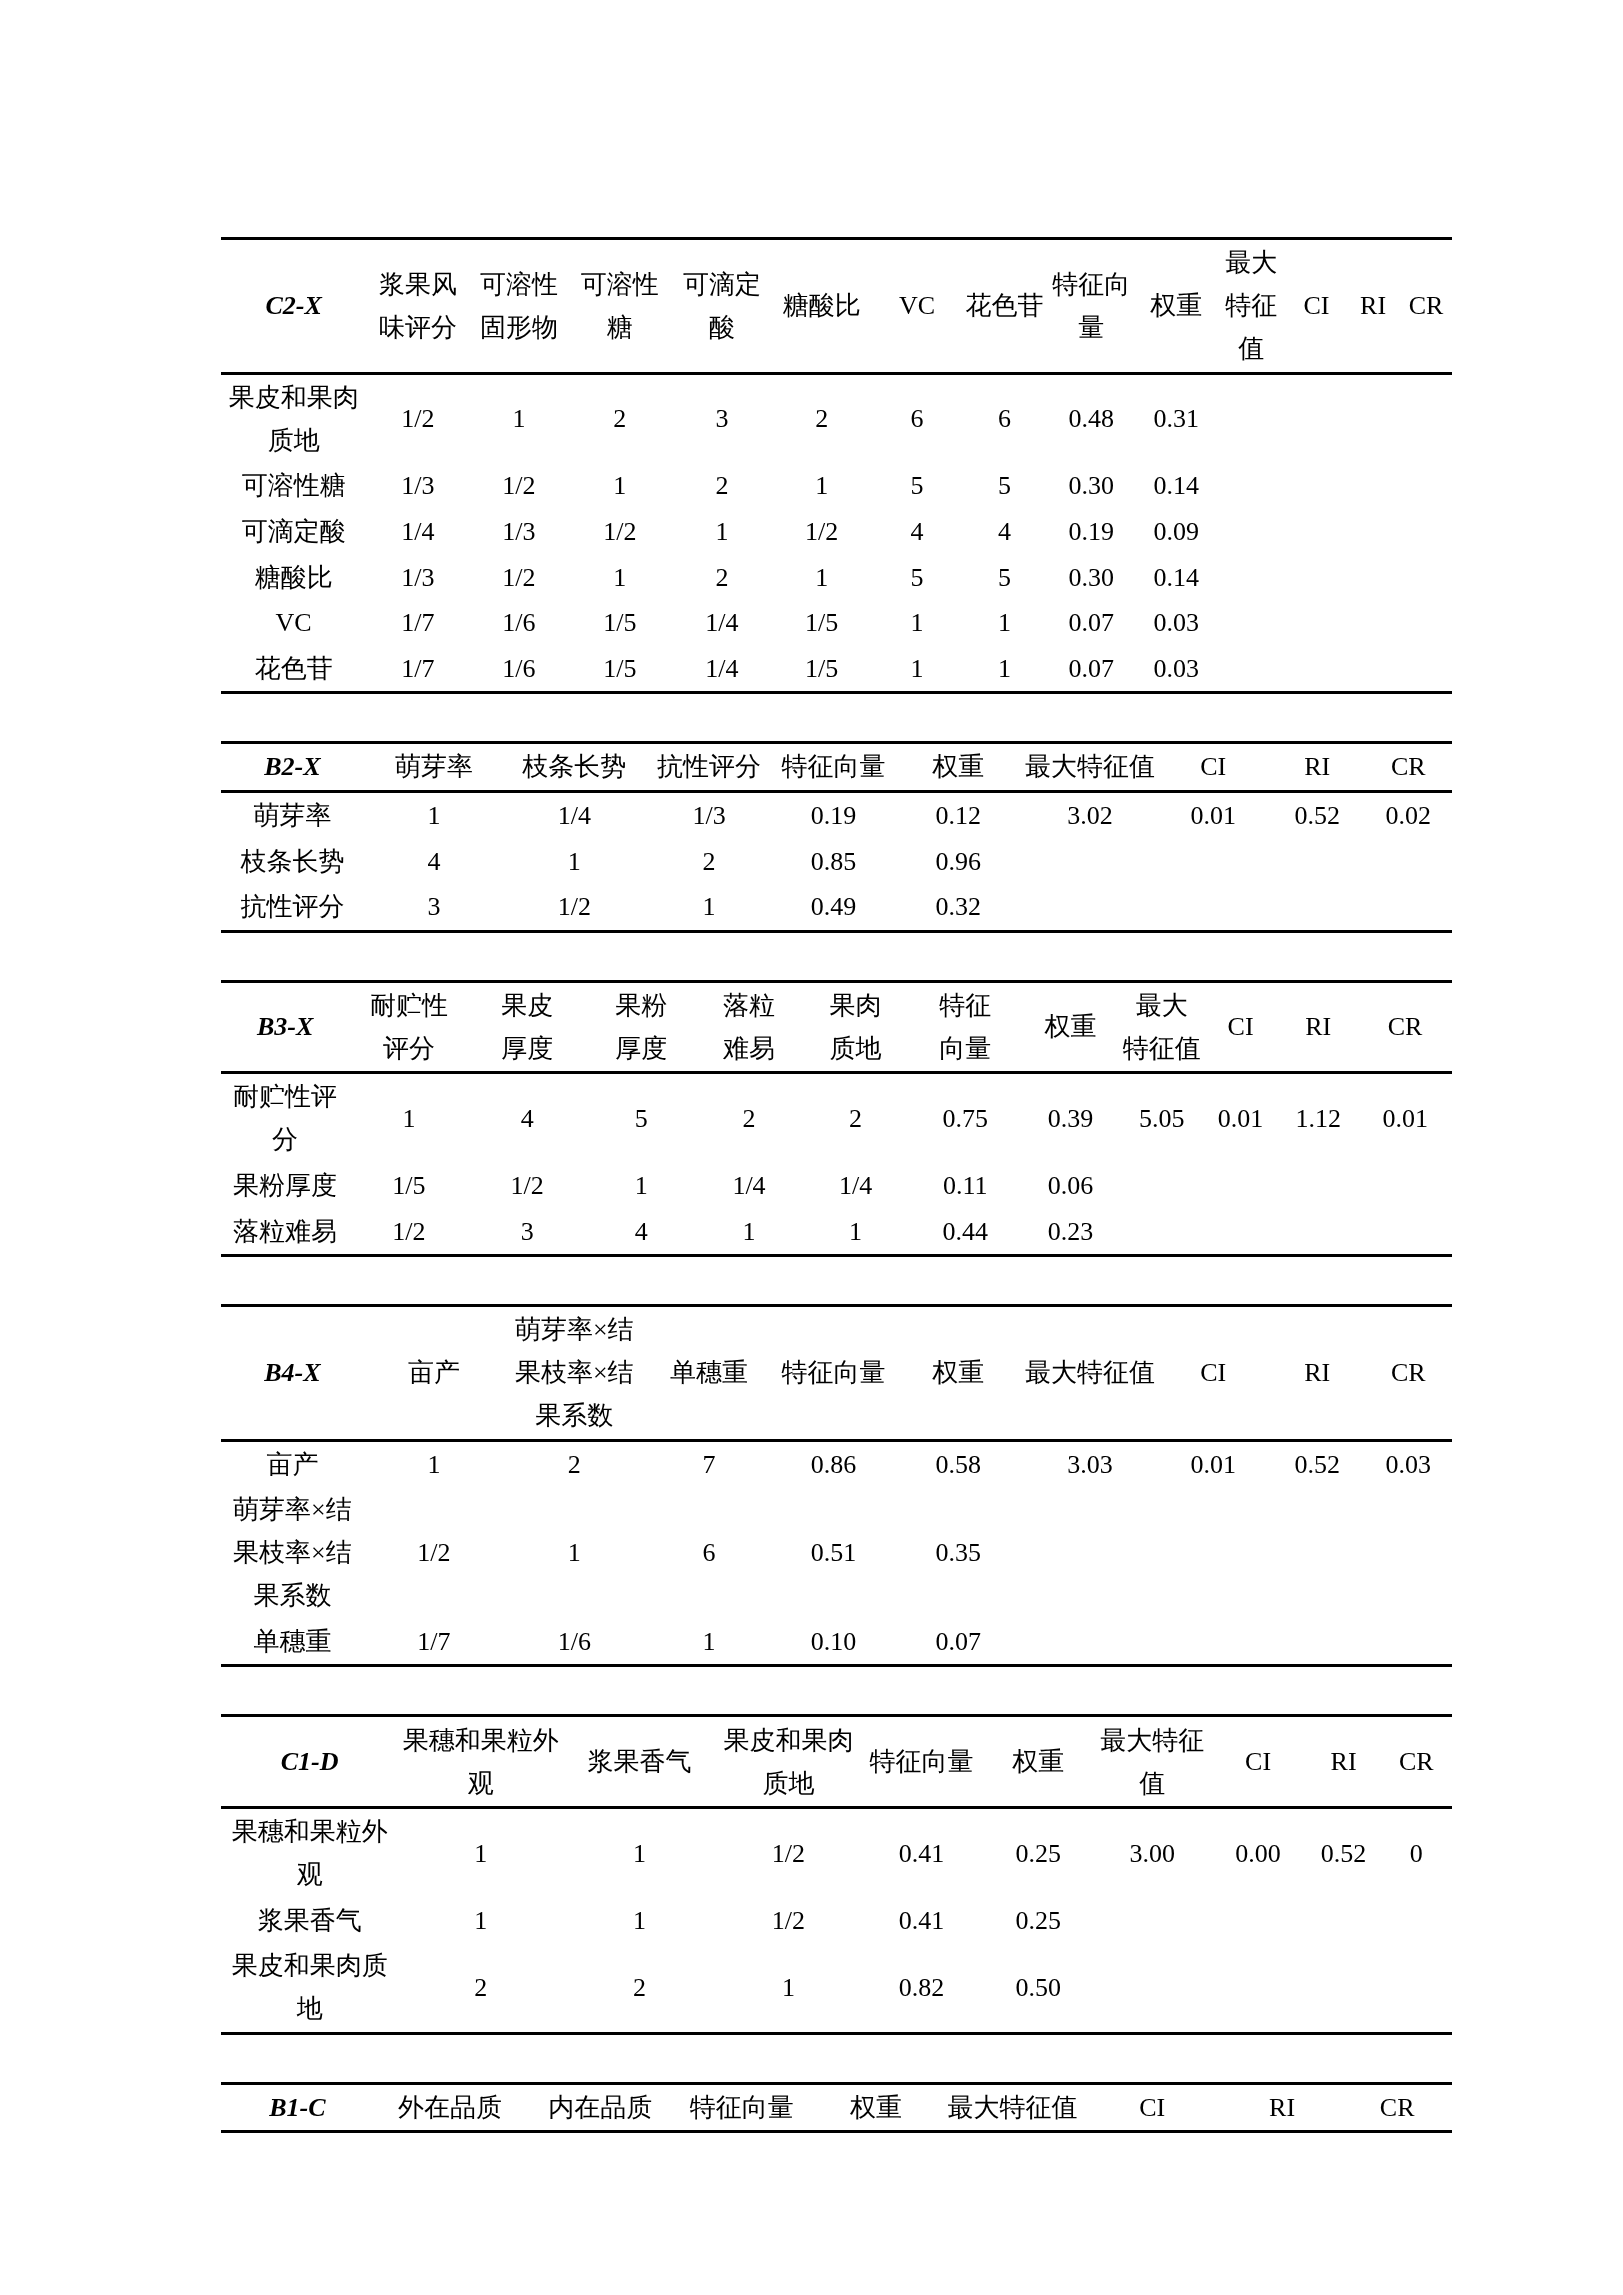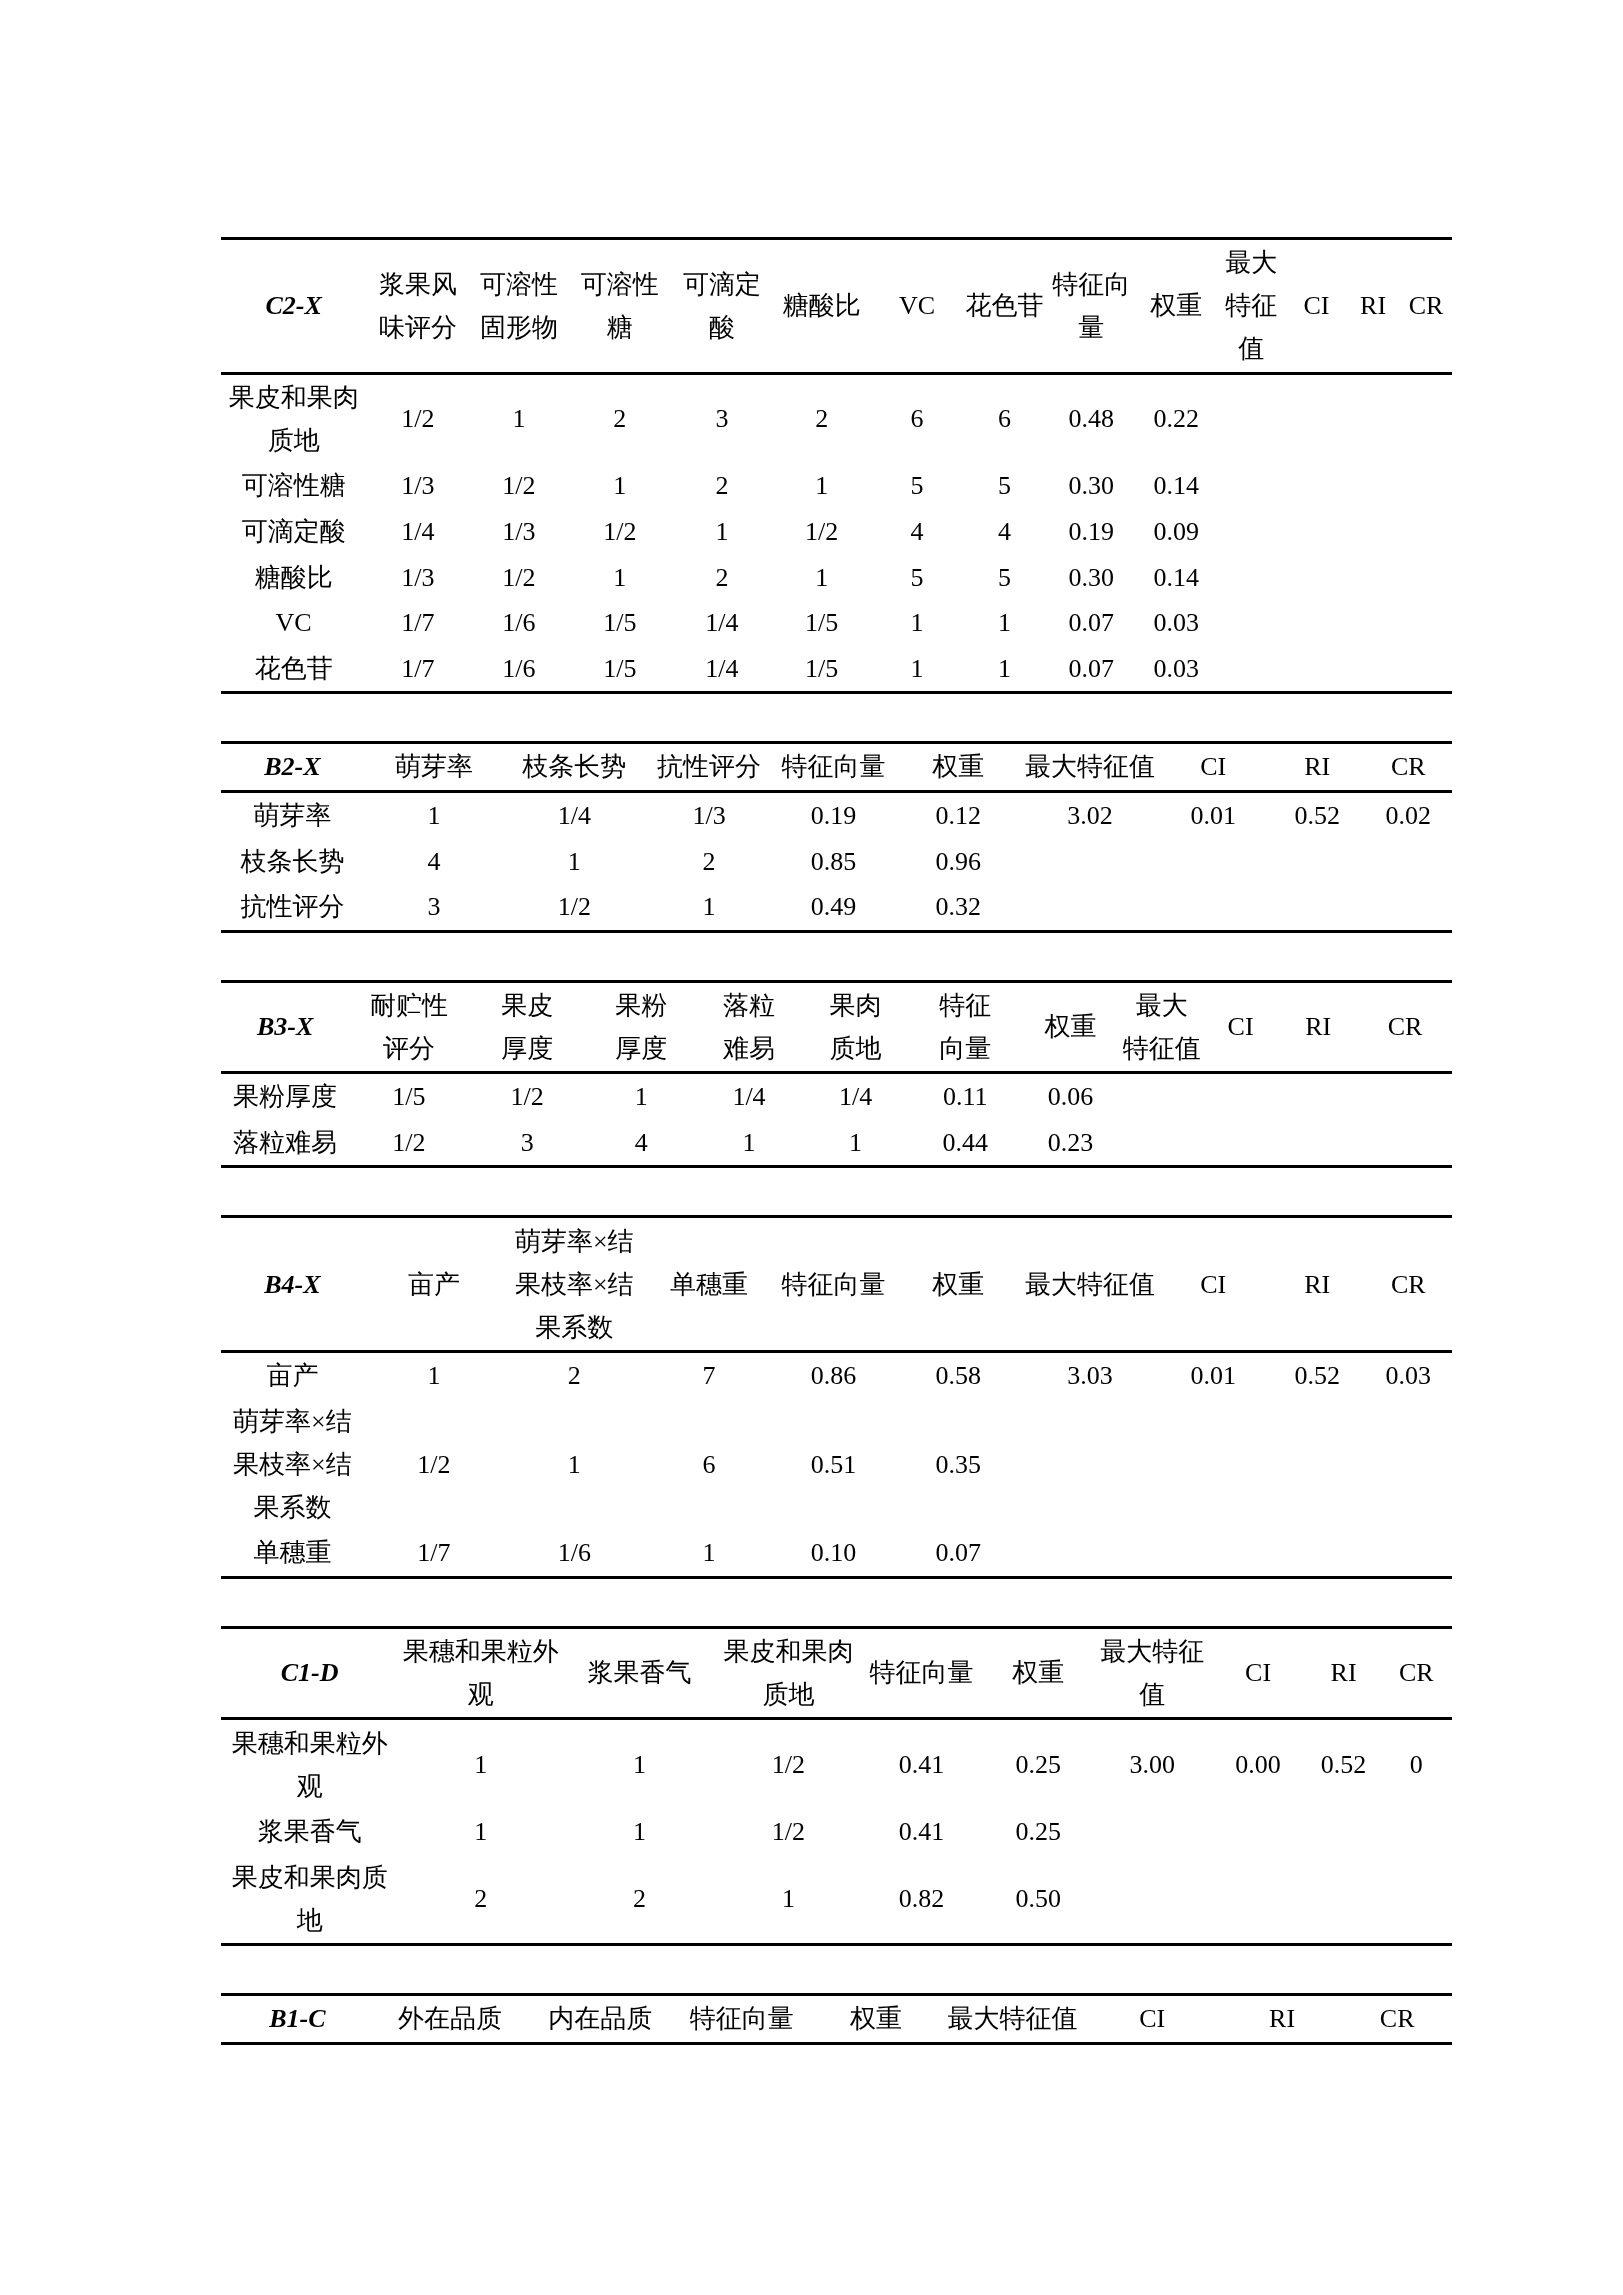--- a/index.html
+++ b/index.html
@@ -90,21 +90,21 @@
           <tr>
             <td>果皮和果肉质地</td>
             <td>1/2</td>
             <td>1</td>
             <td>2</td>
             <td>3</td>
             <td>2</td>
             <td>6</td>
             <td>6</td>
             <td>0.48</td>
-            <td>0.22</td>
+            <td>0.31</td>
             <td></td>
             <td></td>
             <td></td>
             <td></td>
           </tr>
           <tr>
             <td>可溶性糖</td>
             <td>1/3</td>
             <td>1/2</td>
             <td>1</td>
@@ -284,20 +284,34 @@
             <th class="">权重</th>
             <th class="">最大
 特征值</th>
             <th class="">CI</th>
             <th class="">RI</th>
             <th class="">CR</th>
           </tr>
         </thead>
         <tbody>
           <tr>
+            <td>耐贮性评分</td>
+            <td>1</td>
+            <td>4</td>
+            <td>5</td>
+            <td>2</td>
+            <td>2</td>
+            <td>0.75</td>
+            <td>0.39</td>
+            <td>5.05</td>
+            <td>0.01</td>
+            <td>1.12</td>
+            <td>0.01</td>
+          </tr>
+          <tr>
             <td>果粉厚度</td>
             <td>1/5</td>
             <td>1/2</td>
             <td>1</td>
             <td>1/4</td>
             <td>1/4</td>
             <td>0.11</td>
             <td>0.06</td>
             <td></td>
             <td></td>

